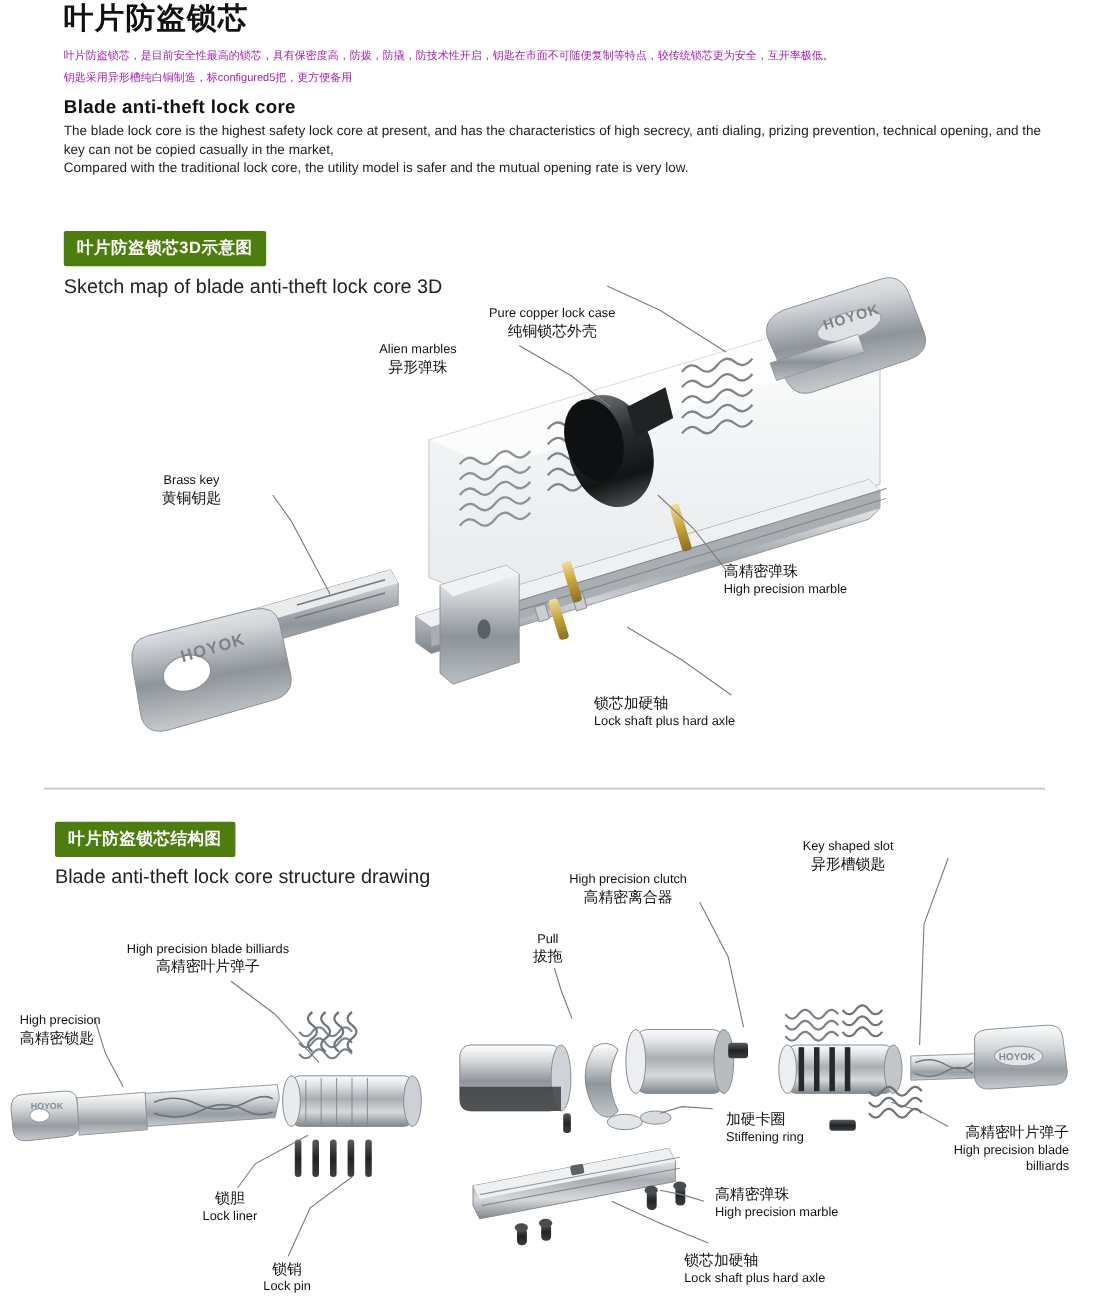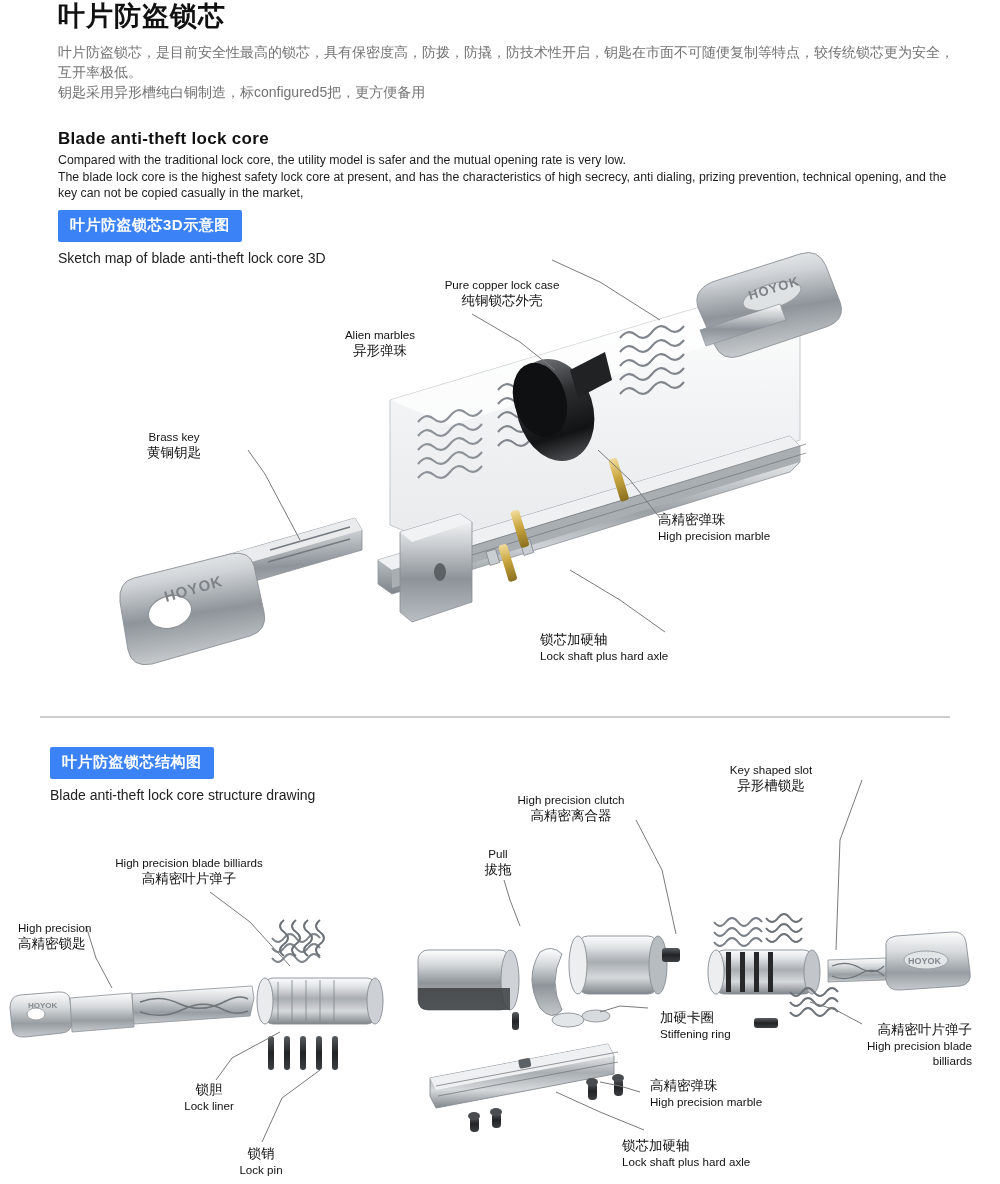--- a/index.html
+++ b/index.html
@@ -30,52 +30,52 @@
   }
   .title-cn {
     font-size: 27px;
     font-weight: bold;
     letter-spacing: 1px;
     color: #111;
     margin: 0 0 10px 0;
     line-height: 1.2;
   }
   .desc-cn {
-    font-size: 14px;
+    font-size: 10px;
     line-height: 20px;
-    color: #737373;
+    color: #a21caf;
     margin: 0;
   }
   .title-en {
     font-size: 17px;
     font-weight: bold;
     color: #111;
-    margin: 27px 0 3px 0;
+    margin: 6px 0 3px 0;
     letter-spacing: 0.3px;
   }
   .desc-en {
     font-size: 12.3px;
     line-height: 16.5px;
     color: #1d1d1d;
     margin: 0;
   }
 
   
   .tag {
     display: inline-block;
-    background: #3b82f6;
+    background: #4d7c0f;
     color: #ffffff;
     font-size: 15px;
     font-weight: bold;
     padding: 6px 12px 7px 12px;
     letter-spacing: 0.5px;
     border-radius: 2px;
   }
   .tag-sub {
-    font-size: 14px;
+    font-size: 18px;
     color: #222;
     margin-top: 8px;
   }
   .section1-head { position: absolute; left: 58px; top: 210px; }
   .section2-head { position: absolute; left: 50px; top: 747px; }
 
   .divider {
     position: absolute;
     left: 40px;
     top: 716px;
@@ -104,22 +104,22 @@
 </head>
 <body>
 
 <div class="page">
 
   <div class="header">
     <h1 class="title-cn">叶片防盗锁芯</h1>
     <p class="desc-cn">叶片防盗锁芯，是目前安全性最高的锁芯，具有保密度高，防拨，防撬，防技术性开启，钥匙在市面不可随便复制等特点，较传统锁芯更为安全，互开率极低。</p>
     <p class="desc-cn">钥匙采用异形槽纯白铜制造，标configured5把，更方便备用</p>
     <h2 class="title-en">Blade anti-theft lock core</h2>
+    <p class="desc-en">The blade lock core is the highest safety lock core at present, and has the characteristics of high secrecy, anti dialing, prizing prevention, technical opening, and the key can not be copied casually in the market,</p>
     <p class="desc-en">Compared with the traditional lock core, the utility model is safer and the mutual opening rate is very low.</p>
-    <p class="desc-en">The blade lock core is the highest safety lock core at present, and has the characteristics of high secrecy, anti dialing, prizing prevention, technical opening, and the key can not be copied casually in the market,</p>
   </div>
 
   <div class="section1-head">
     <div class="tag">叶片防盗锁芯3D示意图</div>
     <div class="tag-sub">Sketch map of blade anti-theft lock core 3D</div>
   </div>
 
   <div class="ill" style="left:100px; top:250px; width:820px; height:450px;">
     <svg width="820" height="450" viewBox="0 0 820 450">
       <defs>
@@ -251,21 +251,21 @@
         <path d="M565 382 L520 350 L470 320"></path>
       </g>
     </svg>
   </div>
 
   <div class="callout ta-c" style="left:412px; top:238px; width:180px;margin-top:39px;">
     <span class="en">Pure copper lock case</span>
     <span class="cn">纯铜锁芯外壳</span>
   </div>
 
-  <div class="callout ta-c" style="left:325px; top:327px; width:110px;">
+  <div class="callout ta-c" style="left:325px; top:310px; width:110px;">
     <span class="en">Alien marbles</span>
     <span class="cn">异形弹珠</span>
   </div>
 
   <div class="callout ta-c" style="left:118px; top:429px; width:112px;">
     <span class="en">Brass key</span>
     <span class="cn">黄铜钥匙</span>
   </div>
 
   <div class="callout ta-l" style="left:658px; top:512px; width:180px;">

